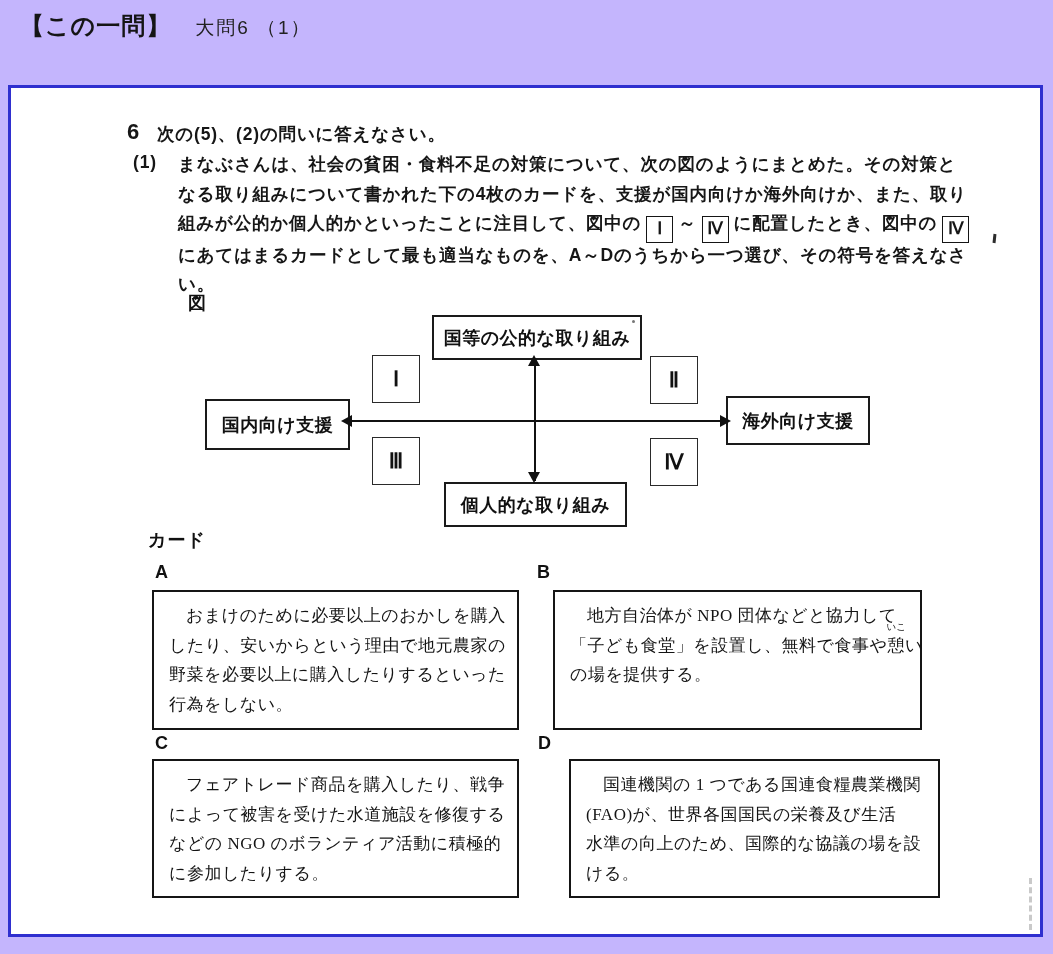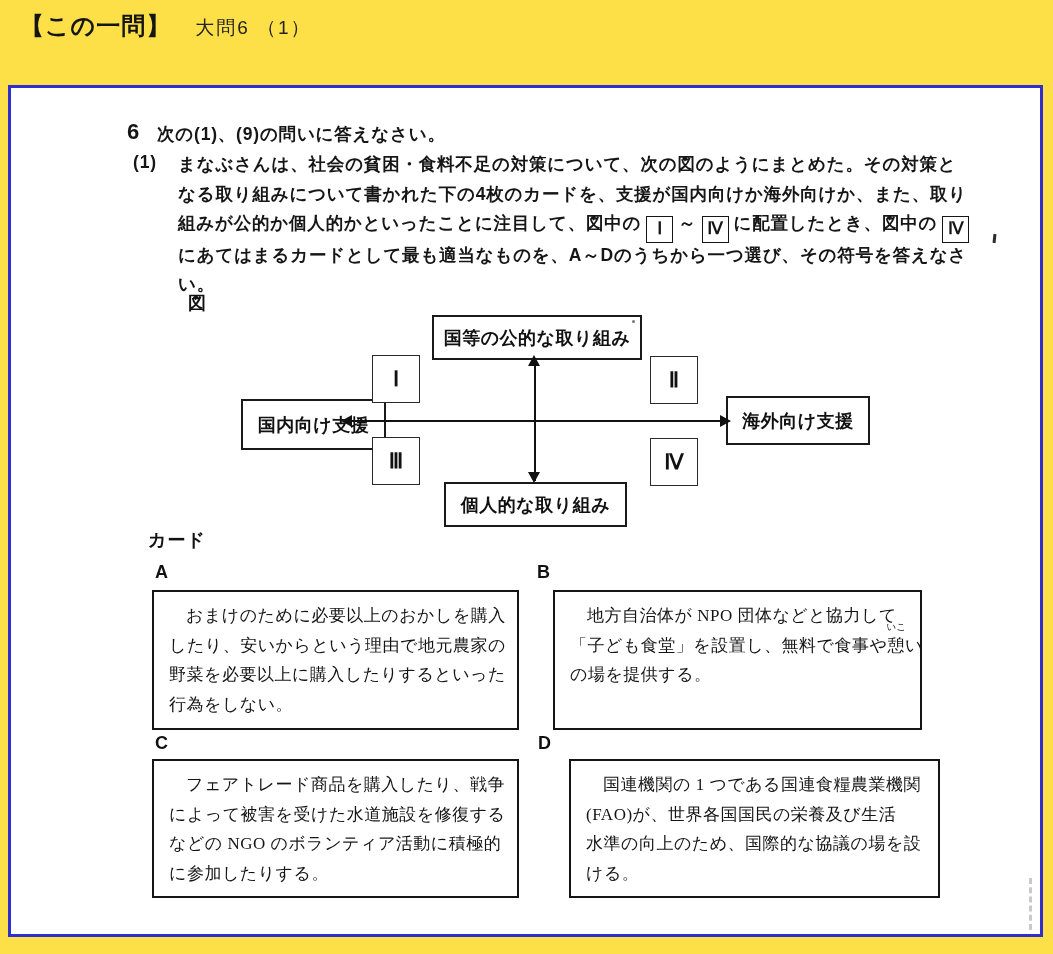--- a/index.html
+++ b/index.html
@@ -1,19 +1,19 @@
 <!DOCTYPE html>
 <html><head>
 <meta charset="utf-8">
 <style>
   html,body{margin:0;padding:0;background:#ffffff;}
   .page{
     position:relative;
     width:1053px;height:954px;
-    background:#fde047;
+    background:#c4b5fd;
     font-family:"Liberation Sans", sans-serif;
     color:#111;
     overflow:hidden;
   }
   
   .hdr{position:absolute;left:20px;top:10px;display:flex;align-items:baseline;gap:24px;}
   .hdr .bracket{font-size:24px;font-weight:700;letter-spacing:1px;color:#151515;}
   .hdr .sub{font-size:19px;font-weight:500;letter-spacing:2px;color:#222;}
   
   .frame{
@@ -38,21 +38,21 @@
     margin:0 5px;vertical-align:-5px;letter-spacing:0;
   }
   
   .dbox{
     position:absolute;border:2px solid #1a1a1a;background:#fff;
     display:flex;align-items:center;justify-content:center;
     font-size:18px;font-weight:700;letter-spacing:0.5px;white-space:nowrap;
   }
   .d-top{left:432px;top:315px;width:206px;height:41px;}
   .d-bottom{left:444px;top:482px;width:179px;height:41px;}
-  .d-left{left:205px;top:399px;width:141px;height:47px;margin-left:36px;}
+  .d-left{left:205px;top:399px;width:141px;height:47px;}
   .d-right{left:726px;top:396px;width:140px;height:45px;}
   .qbox{
     position:absolute;border:1.8px solid #2a2a2a;background:#fff;
     display:flex;align-items:center;justify-content:center;
     font-family:"Liberation Serif", serif;font-size:21px;font-weight:600;
   }
   .q1{left:372px;top:355px;width:46px;height:46px;}
   .q2{left:650px;top:356px;width:46px;height:46px;}
   .q3{left:372px;top:437px;width:46px;height:46px;}
   .q4{left:650px;top:438px;width:46px;height:46px;}
@@ -95,21 +95,21 @@
 <div class="page">
 
   <div class="hdr">
     <span class="bracket">【この一問】</span>
     <span class="sub">大問6 （1）</span>
   </div>
 
   <div class="frame"></div>
 
   <div class="qtext q-num">6</div>
-  <div class="qtext q-intro">次の(1)、(9)の問いに答えなさい。</div>
+  <div class="qtext q-intro">次の(5)、(2)の問いに答えなさい。</div>
   <div class="qtext q-sub">(1)</div>
   <div class="qtext q-l1">まなぶさんは、社会の貧困・食料不足の対策について、次の図のようにまとめた。その対策と</div>
   <div class="qtext q-l2">なる取り組みについて書かれた下の4枚のカードを、支援が国内向けか海外向けか、また、取り</div>
   <div class="qtext q-l3"><span>組みが公的か個人的かといったことに注目して、図中の</span><span class="inline-box">Ⅰ</span><span>～</span><span class="inline-box">Ⅳ</span><span>に配置したとき、図中の</span><span class="inline-box">Ⅳ</span></div>
   <div class="qtext q-l4">にあてはまるカードとして最も適当なものを、A～Dのうちから一つ選び、その符号を答えなさ</div>
   <div class="qtext q-l5">い。</div>
   <div class="fig-label">図</div>
 
   <div class="dbox d-top">国等の公的な取り組み</div>
   <div class="dbox d-bottom">個人的な取り組み</div>

